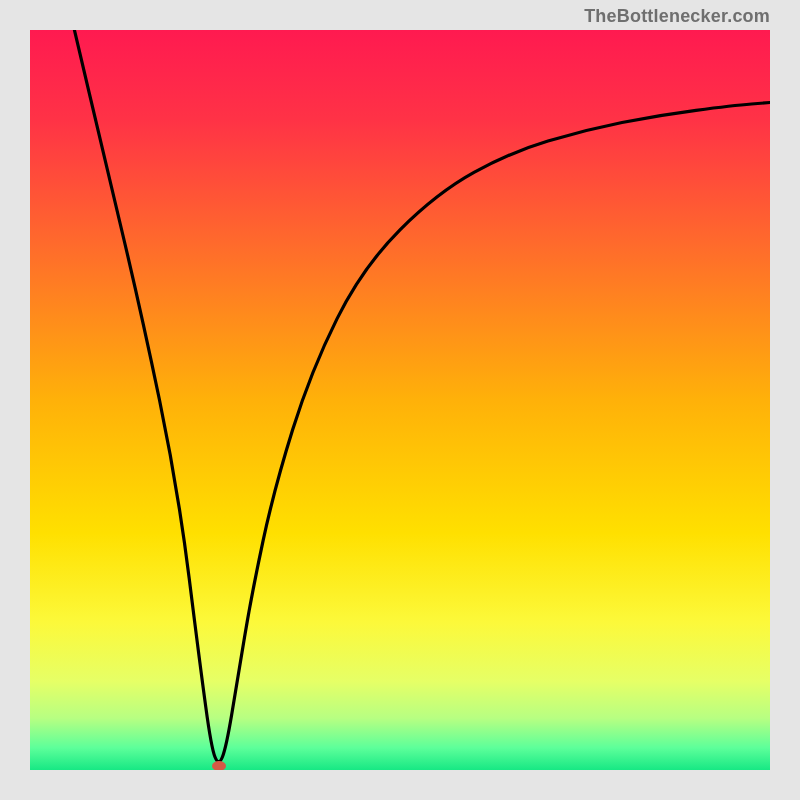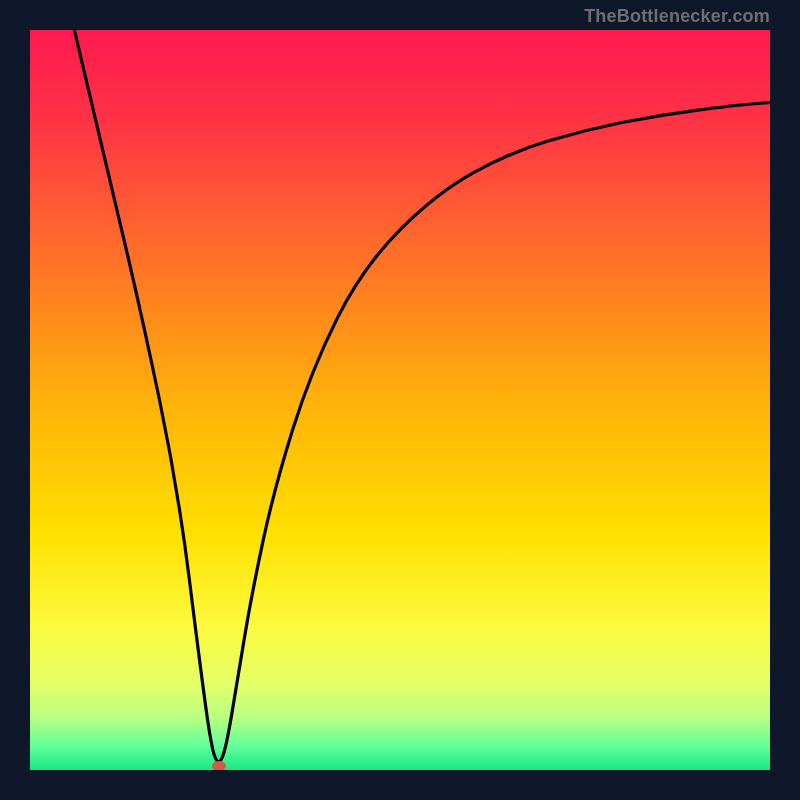--- a/index.html
+++ b/index.html
@@ -9,21 +9,21 @@
     height: 800px;
     background: #000;
     overflow: hidden;
   }
   .frame {
     position: absolute;
     left: 0;
     top: 0;
     width: 800px;
     height: 800px;
-    background: #0f172a;
+    background: #e5e5e5;
   }
   .plot-area {
     position: absolute;
     left: 30px;
     top: 30px;
     width: 740px;
     height: 740px;
     overflow: hidden;
   }
   .gradient {

